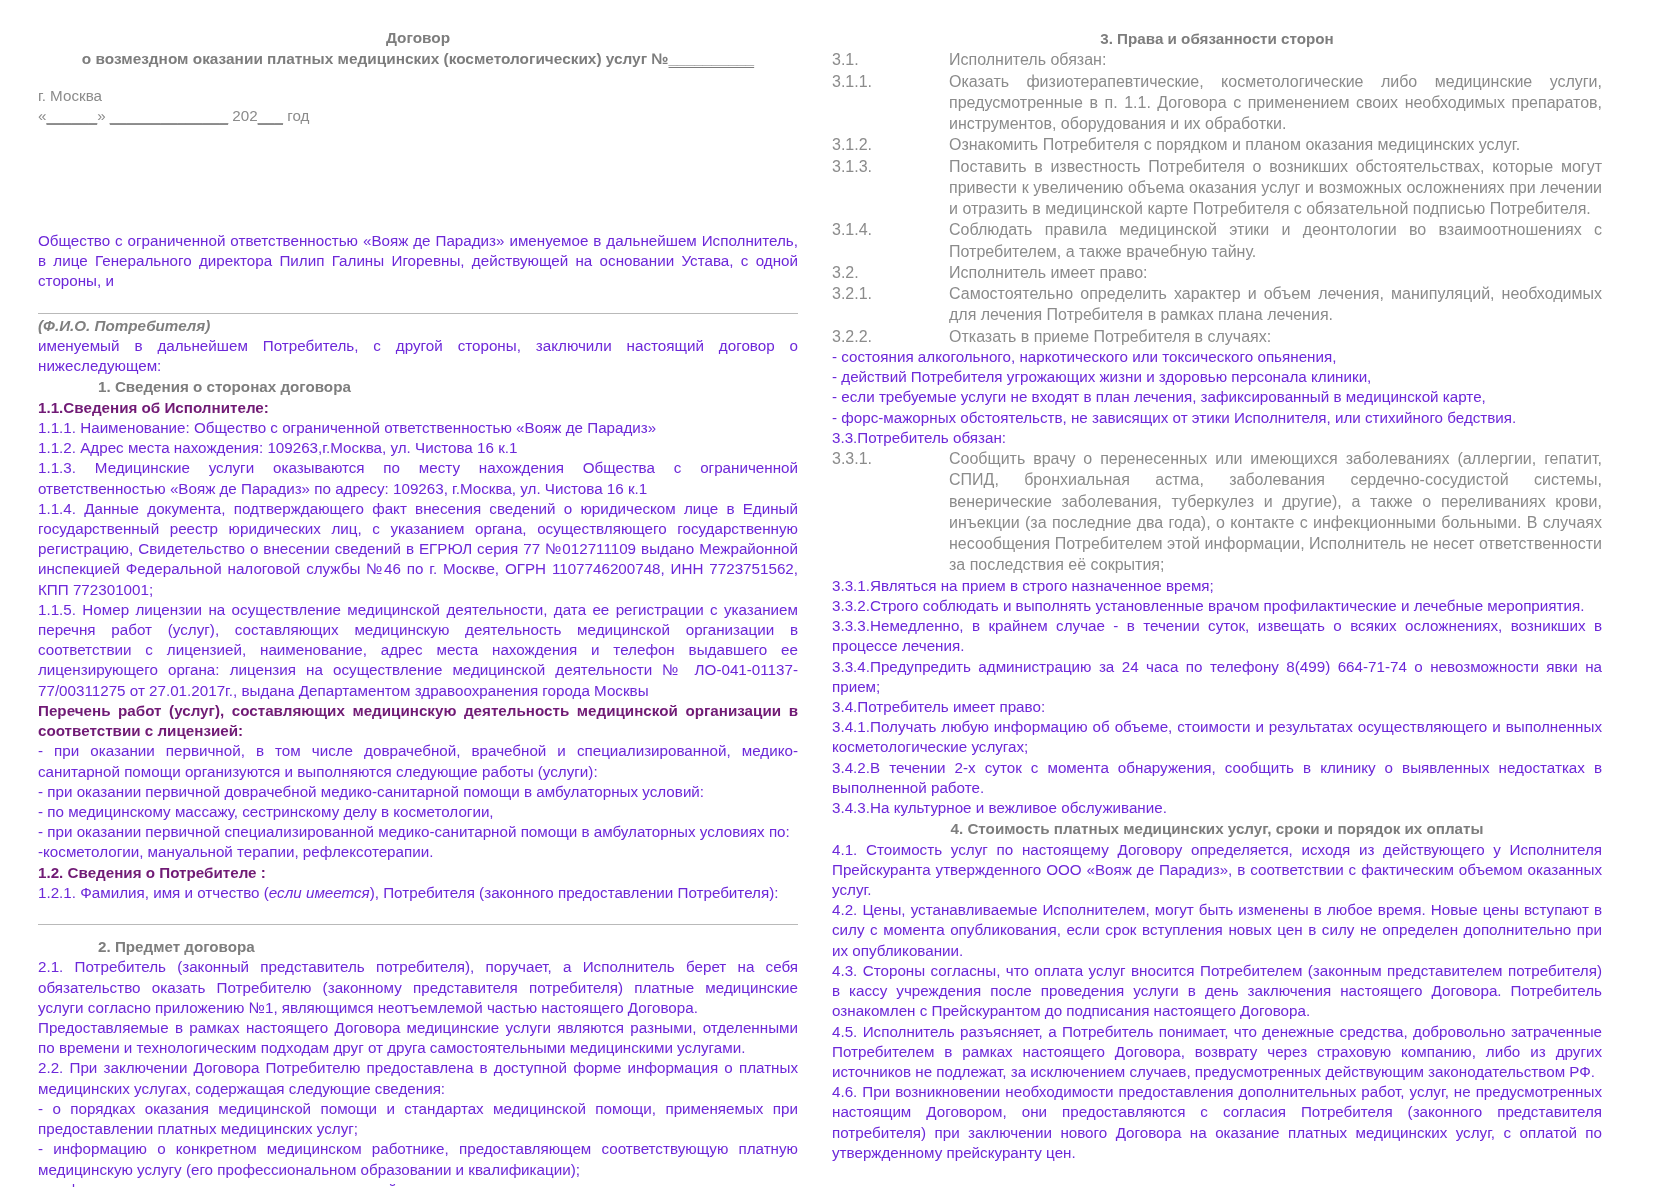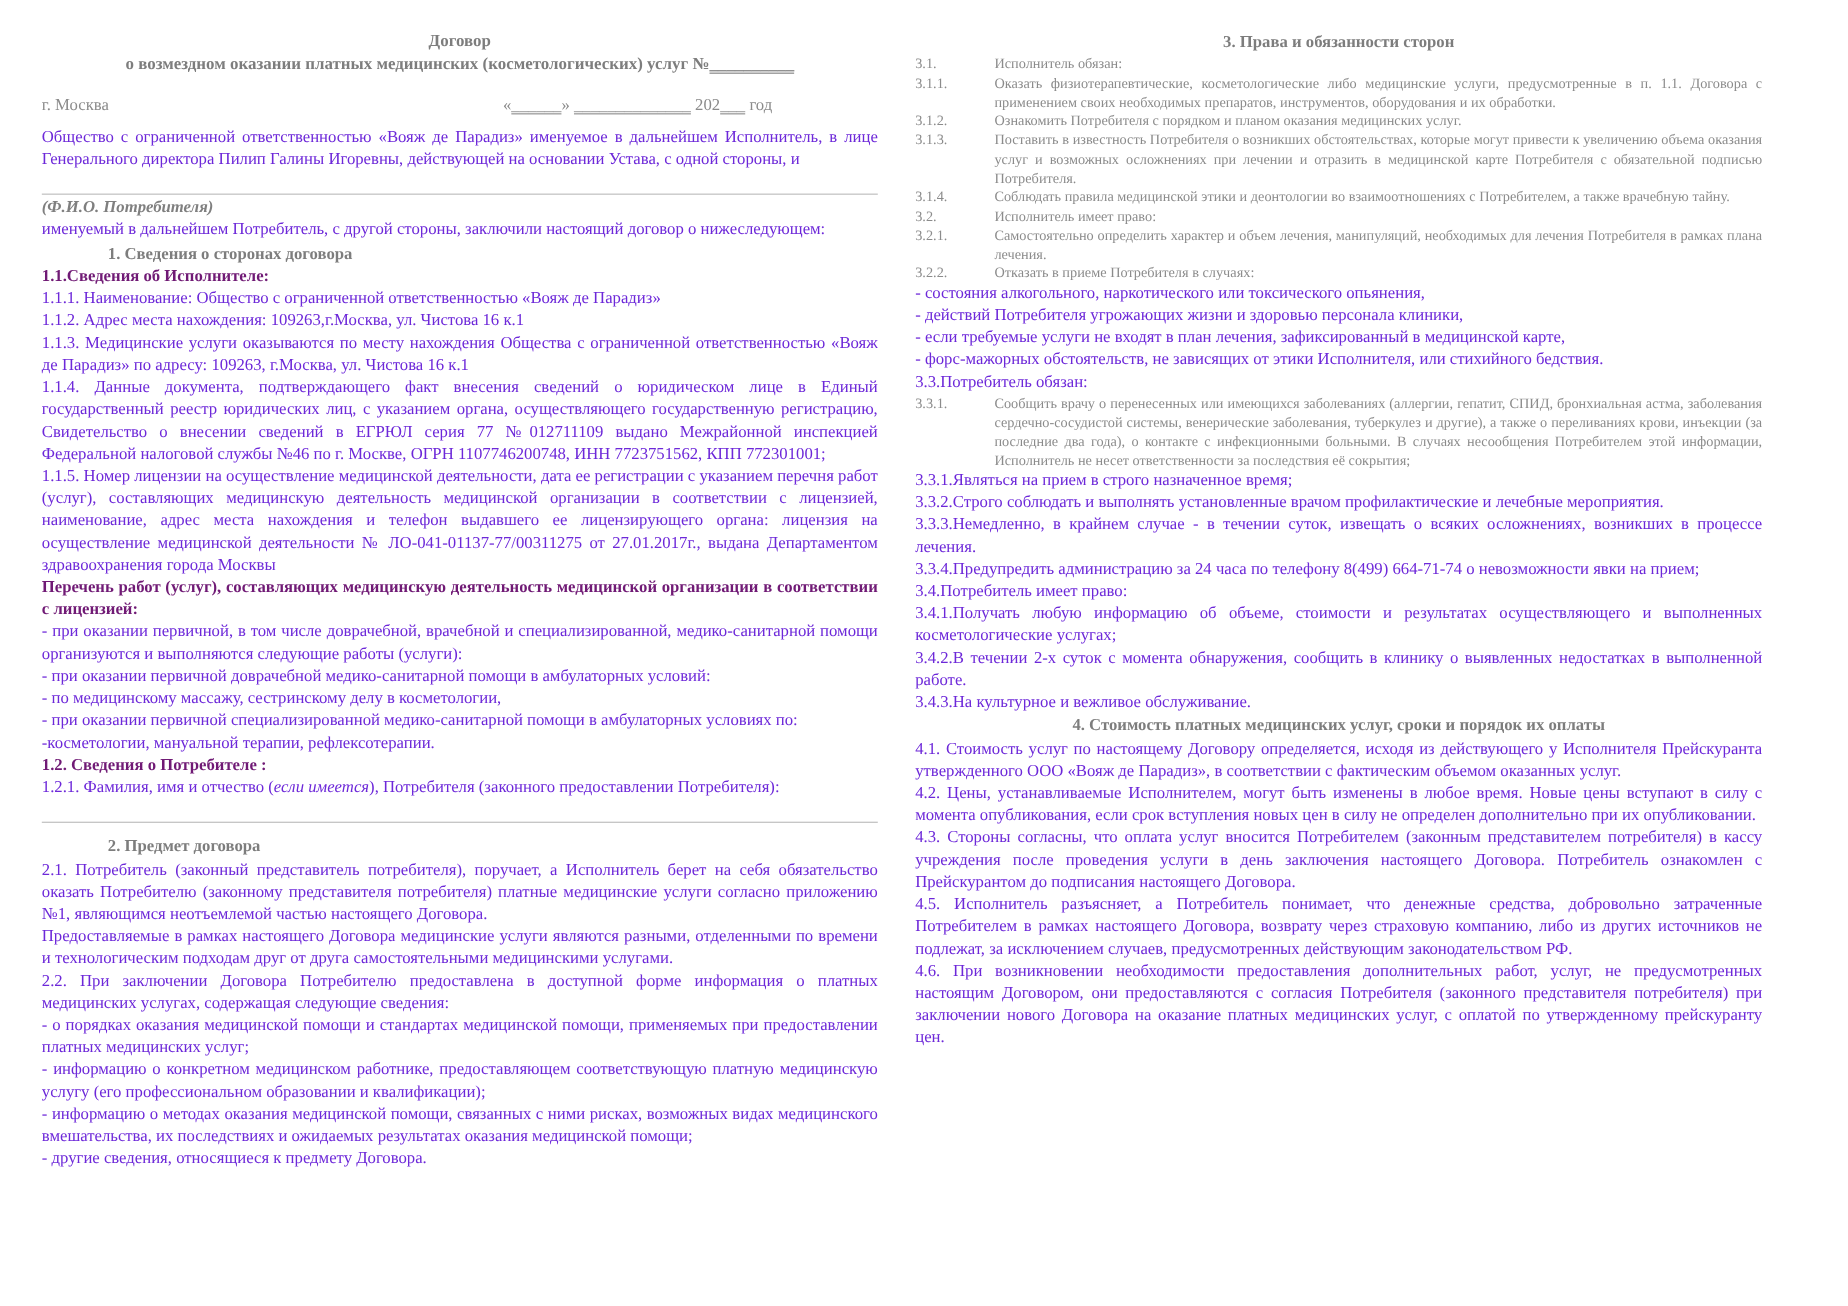--- a/index.html
+++ b/index.html
@@ -13,21 +13,20 @@
     font-family: "Liberation Sans", sans-serif;
     color: #8b8b8b;
     -webkit-font-smoothing: antialiased;
   }
   .page {
     position: relative;
     width: 1680px;
     height: 1187px;
     box-sizing: border-box;
     padding: 28px 34px 0 38px;
-    font-family: Liberation Serif, serif;
   }
   .columns {
     display: flex;
     gap: 34px;
     align-items: flex-start;
   }
   .col {
     width: 760px;
     flex: 0 0 760px;
   }
@@ -86,28 +85,30 @@
     text-decoration-thickness: 1.1px;
     text-underline-offset: 2.5px;
   }
 
   
   .city-row {
     display: flex;
     align-items: baseline;
     font-size: 15.2px;
     line-height: 1.33;
+    flex-direction: column;
   }
   .city-row .spacer { flex: 1 1 auto; }
 
   
   .clause {
     display: flex;
-    font-size: 13px;
+    font-size: 16px;
     line-height: 1.33;
+    gap: 45px;
   }
   .clause .num {
     flex: 0 0 72px;
     white-space: nowrap;
   }
   .clause .body {
     flex: 1 1 auto;
     text-align: justify;
     text-align-last: left;
   }

